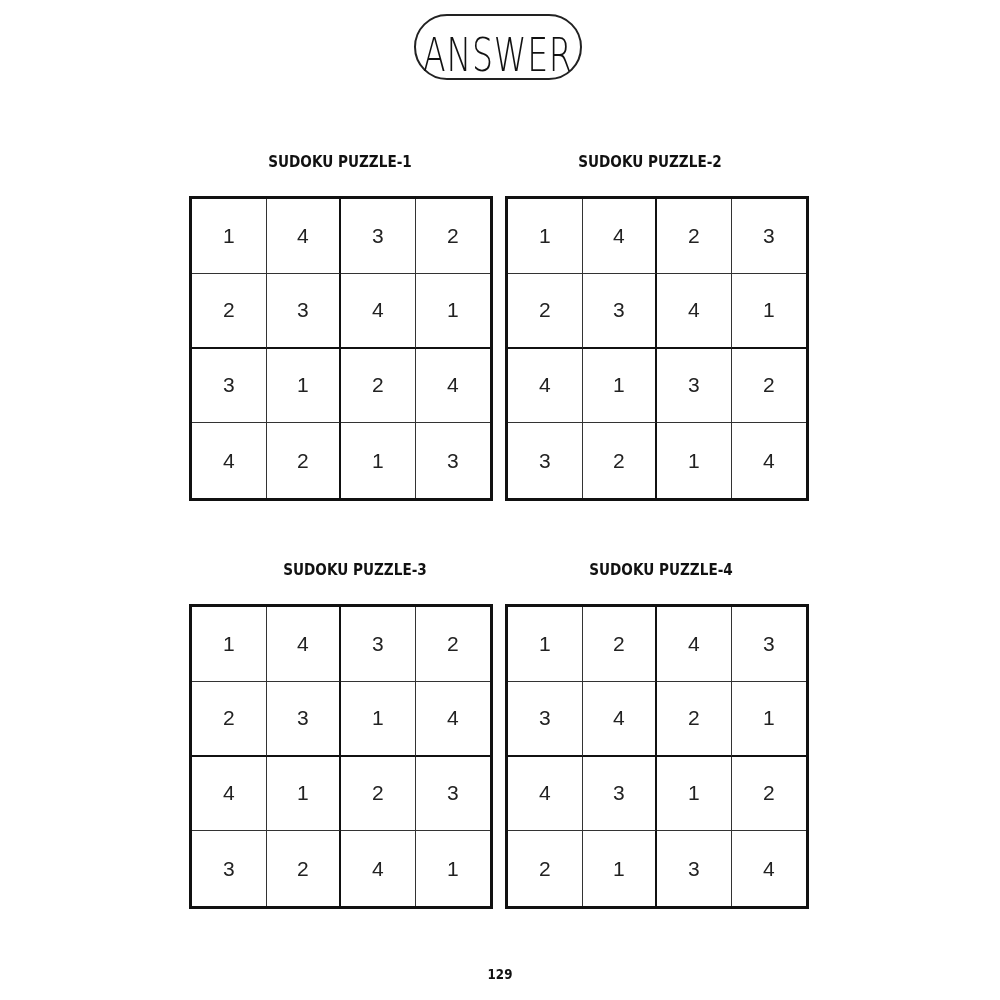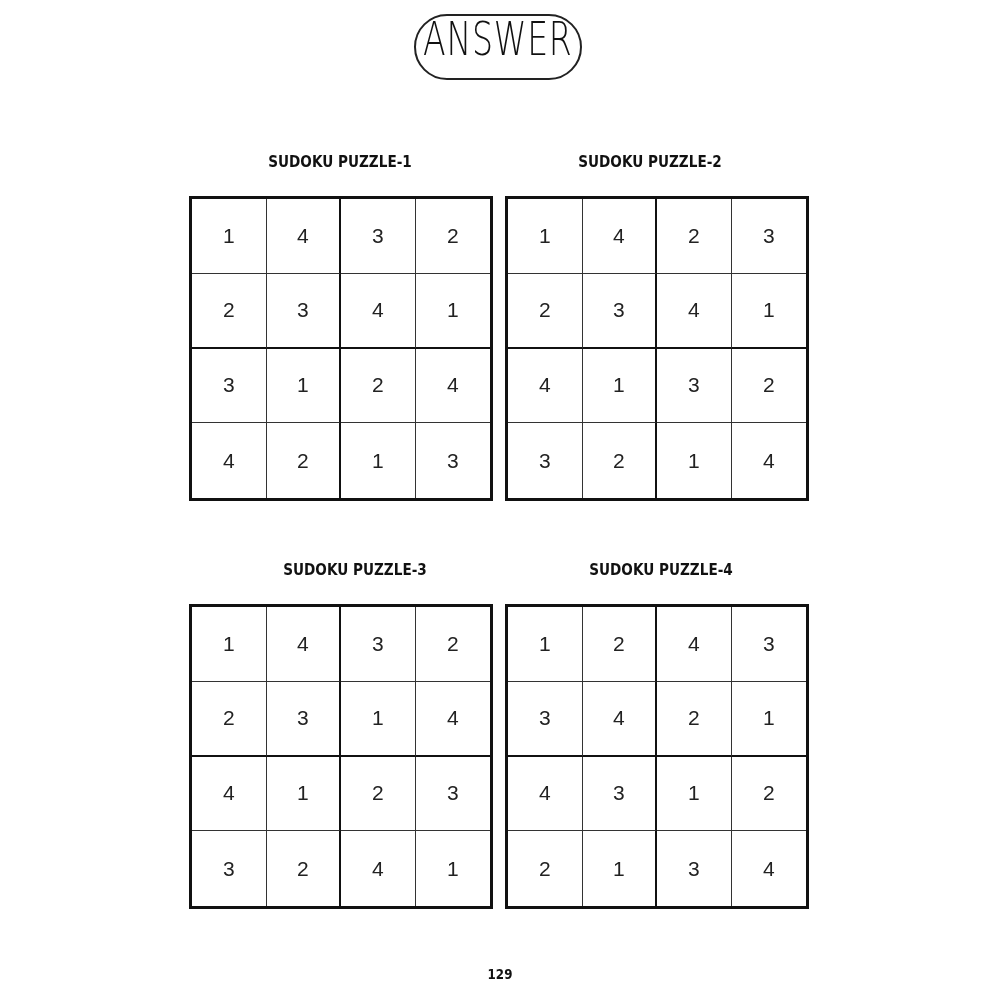--- a/index.html
+++ b/index.html
@@ -1,17 +1,17 @@
 <!DOCTYPE html>
 <html><head>
 <meta charset="utf-8">
 <style>
   html,body{margin:0;padding:0;background:#fff;}
   body{width:1000px;height:1000px;position:relative;overflow:hidden;font-family:"Liberation Sans",sans-serif;color:#111;}
-  .answer-badge{position:absolute;left:414px;top:14px;width:168px;height:66px;border:2px solid #222;border-radius:33px;box-sizing:border-box;display:flex;align-items:flex-start;justify-content:center;}
+  .answer-badge{position:absolute;left:414px;top:14px;width:168px;height:66px;border:2px solid #222;border-radius:33px;box-sizing:border-box;display:flex;align-items:flex-end;justify-content:center;}
   .answer-text{font-family:"DejaVu Sans",sans-serif;font-weight:300;font-size:46px;letter-spacing:1px;transform:scaleX(0.72);color:#111;line-height:1;}
   .puzzle-title{position:absolute;font-family:"DejaVu Sans",sans-serif;font-weight:bold;font-size:16px;transform:scaleX(0.85);transform-origin:center;text-align:center;width:304px;color:#111;}
   .grid{position:absolute;width:304px;height:305px;border:3px solid #111;box-sizing:border-box;display:grid;grid-template-columns:repeat(4,1fr);grid-template-rows:repeat(4,1fr);}
   .cell{display:flex;align-items:center;justify-content:center;font-size:21px;color:#222;border-right:1px solid #333;border-bottom:1px solid #333;}
   .cell.c1{border-right:2.5px solid #111;}
   .cell.c3{border-right:none;}
   .cell.r1{border-bottom:2.5px solid #111;}
   .cell.r3{border-bottom:none;}
   .page-number{position:absolute;left:470px;top:966px;width:60px;text-align:center;font-family:"DejaVu Sans",sans-serif;font-weight:bold;font-size:14px;transform:scaleX(0.85);}
 </style>

